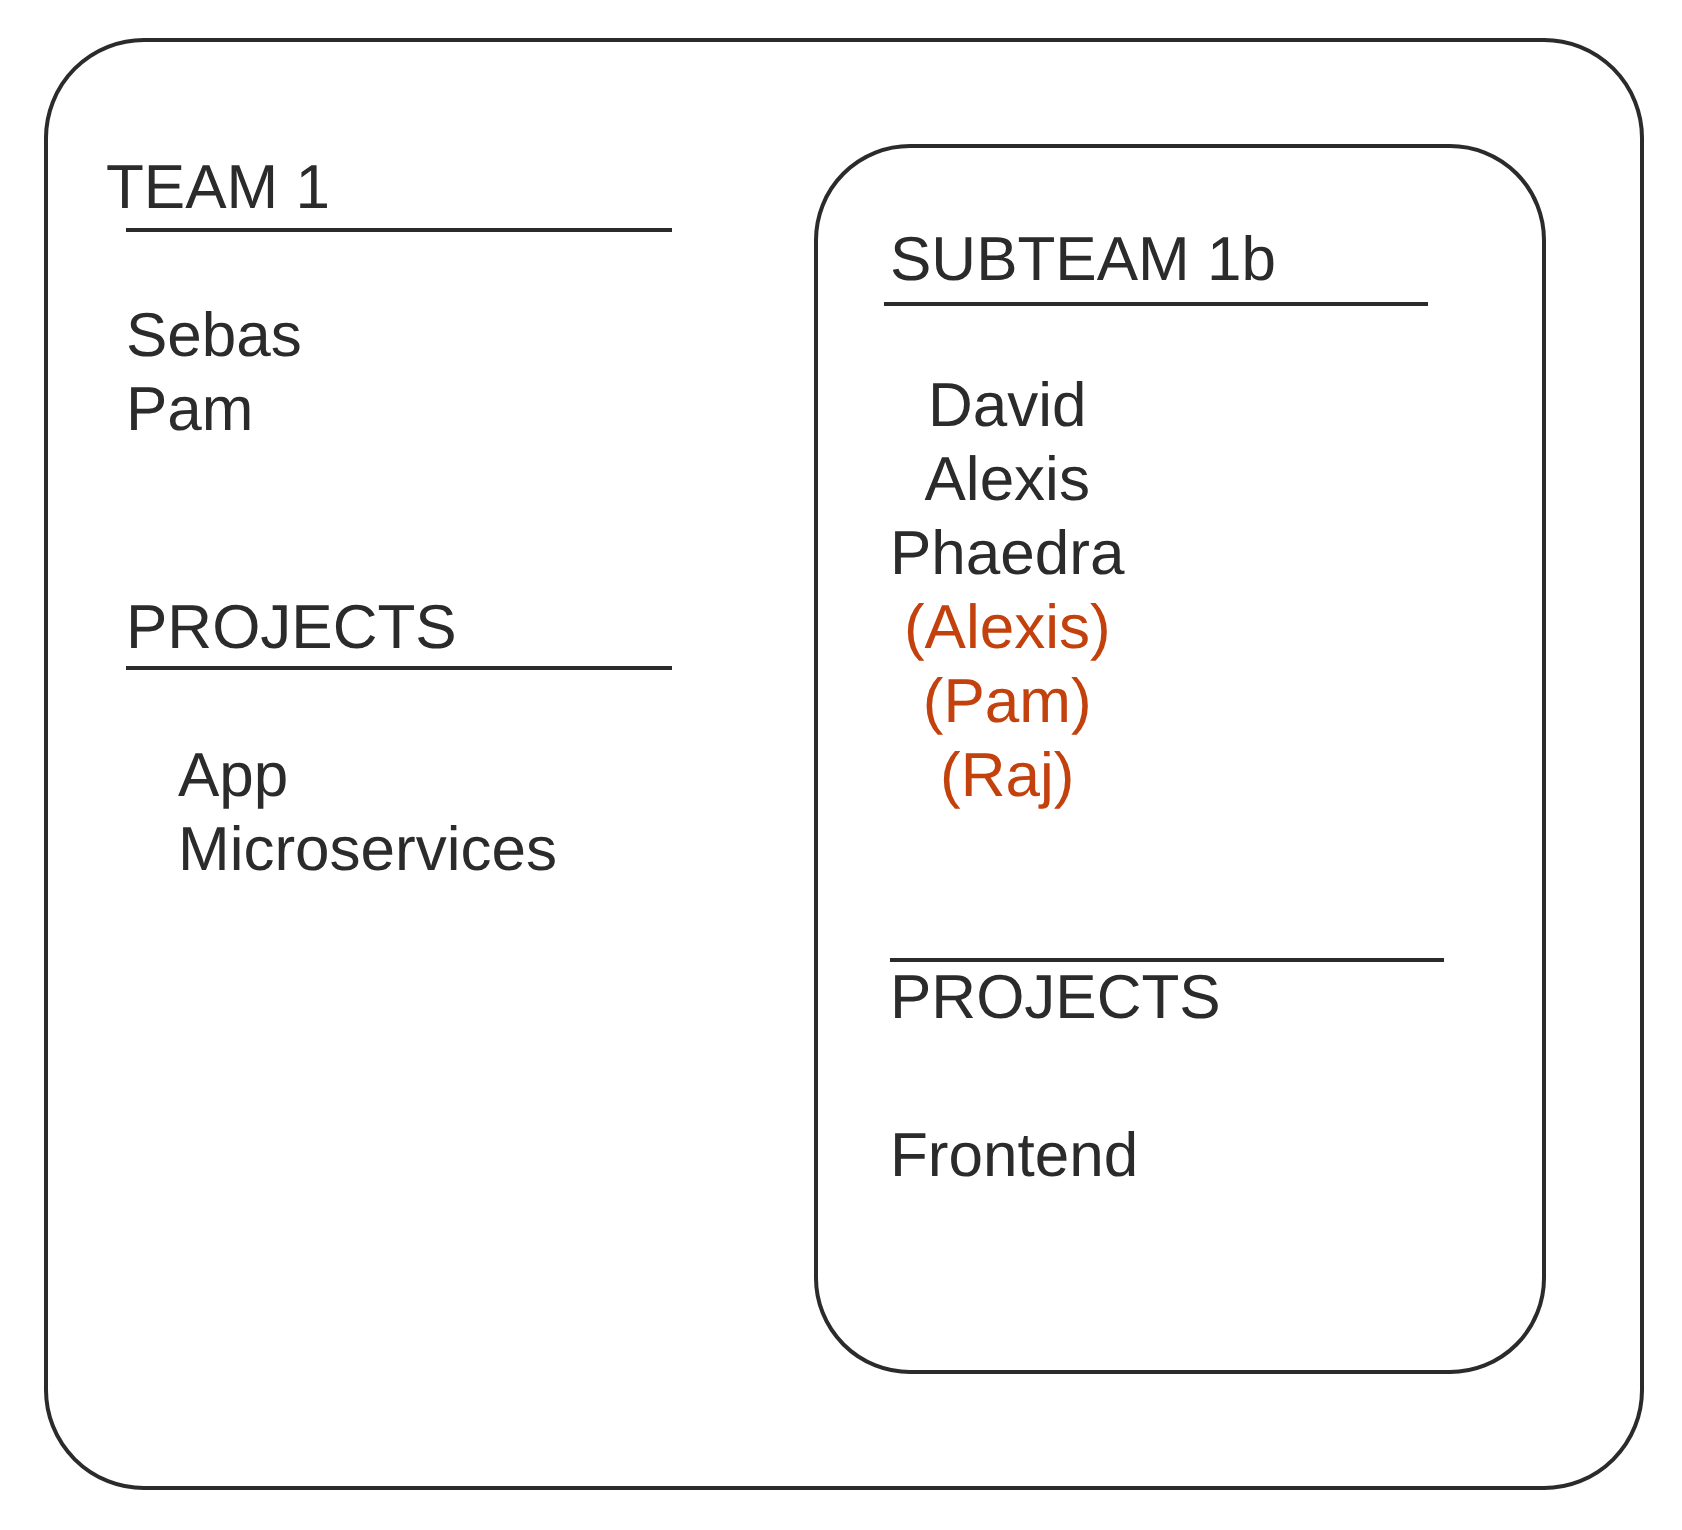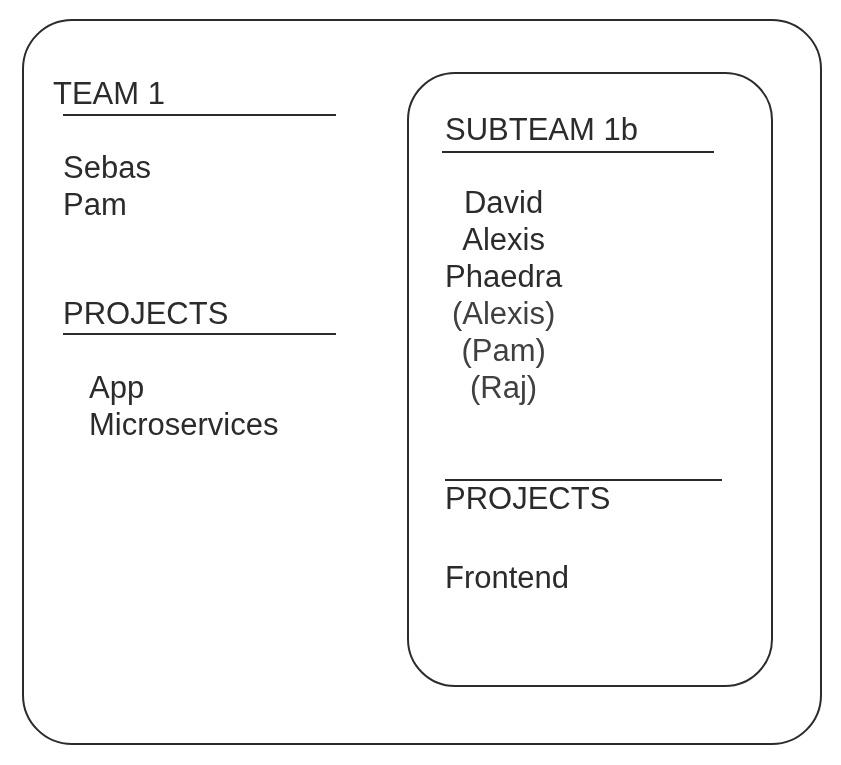--- a/index.html
+++ b/index.html
@@ -39,21 +39,21 @@
     border-radius: 48px;
   }
   .abs { position: absolute; }
   .heading { white-space: nowrap; }
   .rule {
     position: absolute;
     height: 2px;
     background: #2b2b2b;
   }
   .row { height: 37px; white-space: nowrap; }
-  .muted { color: #404040; }
+  .muted { color: #c2410c; }
 
   
   .t-title    { left: 29px;  top: 54px;  }
   .t-rule1    { left: 39px;  top: 93px;  width: 273px; }
   .t-members  { left: 39px;  top: 128px; }
   .t-projhead { left: 39px;  top: 274px; }
   .t-rule2    { left: 39px;  top: 312px; width: 273px; }
   .t-projects { left: 39px;  top: 348px; margin-left: 26px; }
 
   

